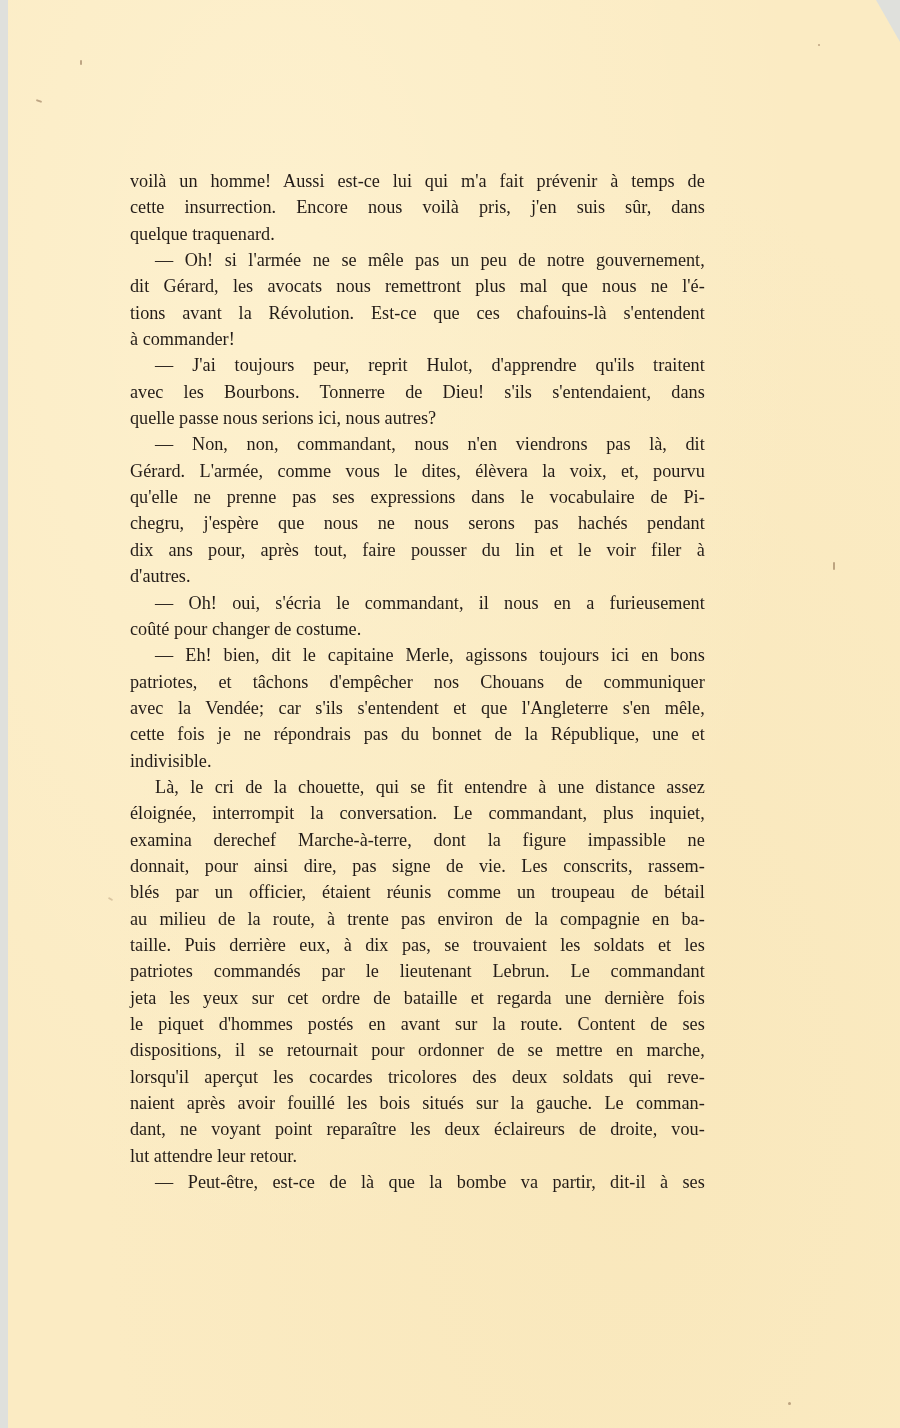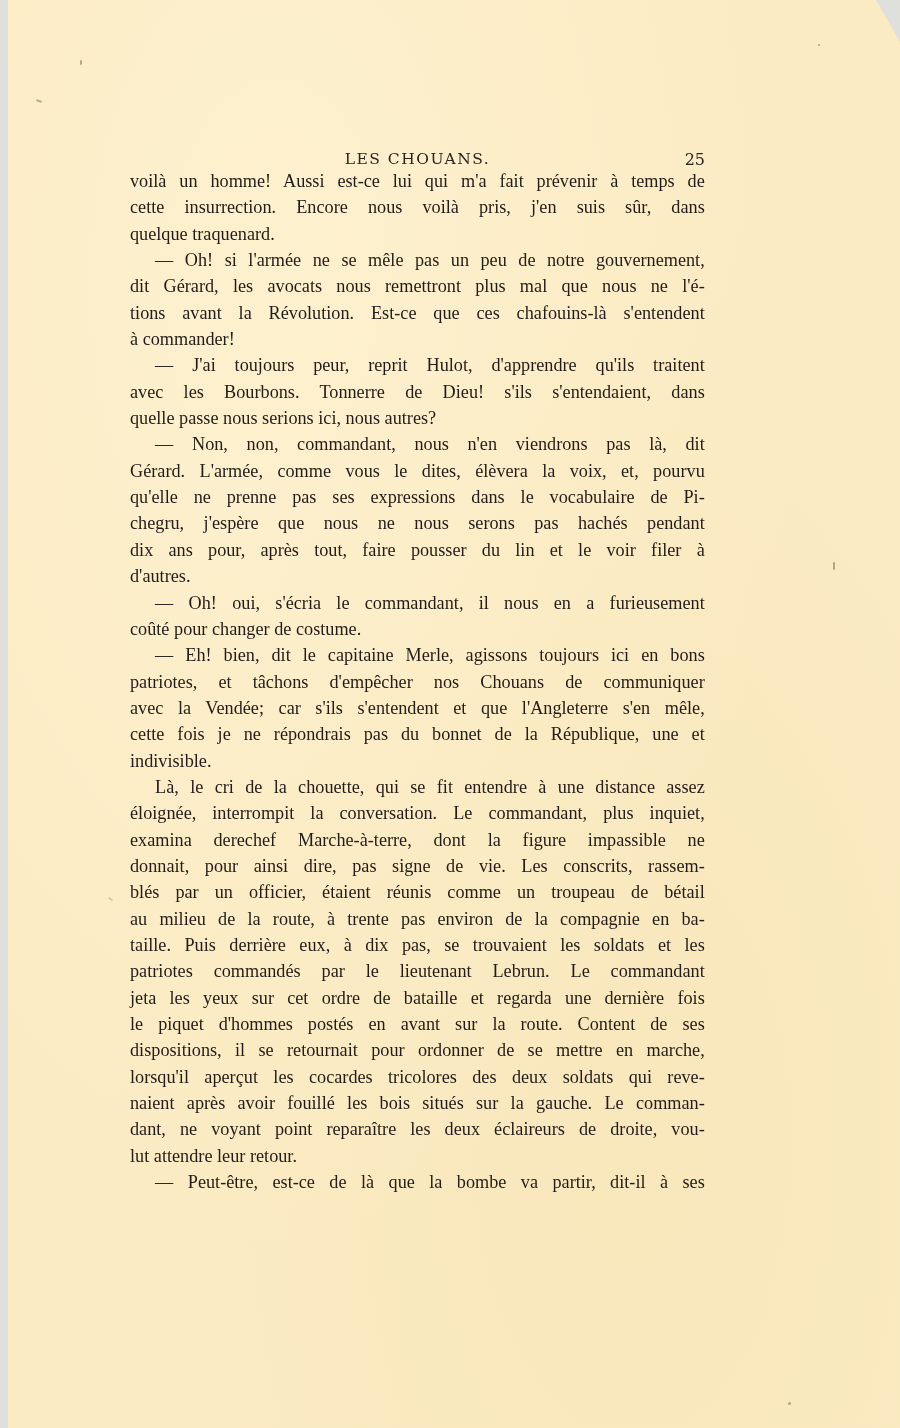--- a/index.html
+++ b/index.html
@@ -86,24 +86,20 @@
 <body>
 
 <div class="page">
   <div class="speck" style="left:72px;top:60px;width:2px;height:5px;"></div>
   <div class="speck" style="left:28px;top:100px;width:6px;height:2px;transform:rotate(20deg);"></div>
   <div class="speck" style="left:825px;top:562px;width:2px;height:8px;"></div>
   <div class="speck" style="left:780px;top:1402px;width:3px;height:3px;border-radius:50%;"></div>
   <div class="speck" style="left:810px;top:44px;width:2px;height:2px;"></div>
   <div class="speck" style="left:100px;top:898px;width:5px;height:2px;transform:rotate(30deg);opacity:0.3;"></div>
 
-  <div class="running-head">
-    <span class="running-title">LES CHOUANS.</span>
-    <span class="page-number">25</span>
-  </div>
 
   <div class="text-block" id="text-block">
       <span class="line">voilà un homme! Aussi est-ce lui qui m'a fait prévenir à temps de</span>
       <span class="line">cette insurrection. Encore nous voilà pris, j'en suis sûr, dans</span>
       <span class="line last">quelque traquenard.</span>
       <span class="line indent">— Oh! si l'armée ne se mêle pas un peu de notre gouvernement,</span>
       <span class="line">dit Gérard, les avocats nous remettront plus mal que nous ne l'é-</span>
       <span class="line">tions avant la Révolution. Est-ce que ces chafouins-là s'entendent</span>
       <span class="line last">à commander!</span>
       <span class="line indent">— J'ai toujours peur, reprit Hulot, d'apprendre qu'ils traitent</span>

